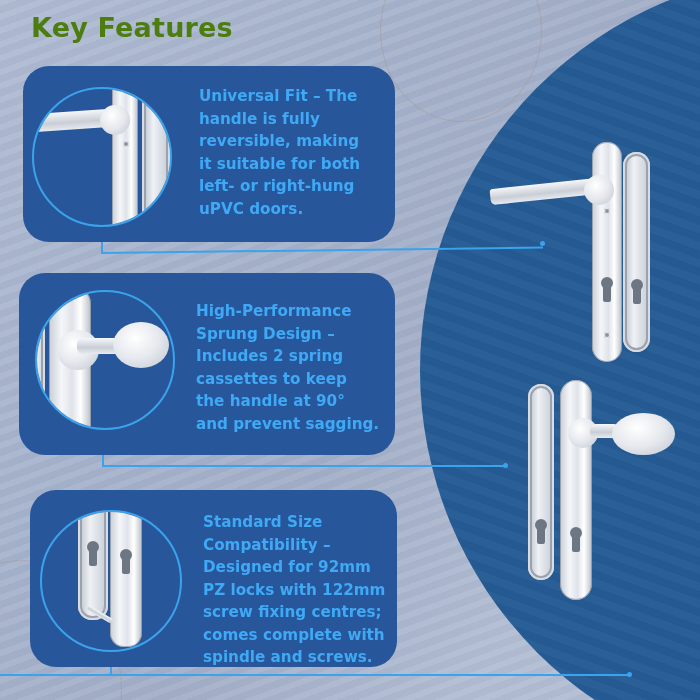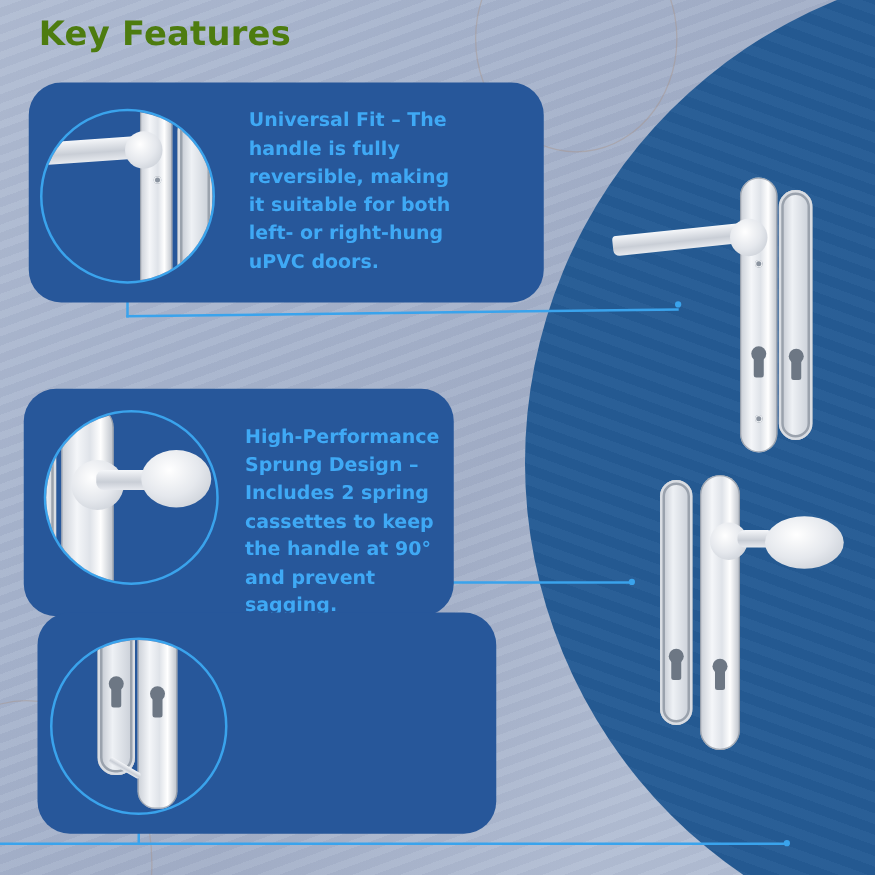--- a/index.html
+++ b/index.html
@@ -59,37 +59,37 @@
 <div class="dot" style="left:540px;top:241px;"></div>
 
 <div class="line" style="left:102px;top:440px;width:1.5px;height:26px;"></div>
 <div class="line" style="left:102px;top:465px;width:403px;height:1.5px;"></div>
 <div class="dot" style="left:503px;top:463px;"></div>
 
 <div class="line" style="left:110px;top:650px;width:1.5px;height:25px;"></div>
 <div class="line" style="left:0px;top:674px;width:630px;height:1.5px;"></div>
 <div class="dot" style="left:627px;top:672px;"></div>
 
-<div class="card" style="left:23px;top:66px;width:372px;height:176px;padding-left:40px;">
+<div class="card" style="left:23px;top:66px;width:372px;height:176px;">
   <div class="thumb" style="left:9px;top:21px;width:136px;height:136px;">
     <div class="plate" style="left:78px;top:-10px;width:26px;height:160px;border-radius:12px;"></div>
     <div class="inner-plate" style="left:108px;top:2px;width:28px;height:140px;"></div>
     <div class="lever" style="left:-4px;top:22px;width:98px;height:18px;transform:rotate(-4deg);"></div>
     <div class="knob" style="left:66px;top:16px;width:30px;height:30px;"></div>
     <div class="screw" style="left:89px;top:52px;"></div>
   </div>
   <div class="card-text" style="left:176px;top:19px;">Universal Fit – The
 handle is fully
 reversible, making
 it suitable for both
 left- or right-hung
 uPVC doors.</div>
 </div>
 
-<div class="card" style="left:19px;top:273px;width:344px;height:182px;margin-top:38px;">
+<div class="card" style="left:19px;top:273px;width:376px;height:182px;">
   <div class="thumb" style="left:16px;top:17px;width:136px;height:136px;">
     <div class="inner-plate" style="left:-6px;top:20px;width:14px;height:120px;border-radius:4px;"></div>
     <div class="plate" style="left:12px;top:-6px;width:42px;height:160px;border-radius:18px;"></div>
     <div class="knob" style="left:20px;top:38px;width:42px;height:40px;"></div>
     <div class="lever" style="left:40px;top:46px;width:50px;height:16px;border-radius:6px;"></div>
     <div class="knob" style="left:76px;top:30px;width:56px;height:46px;"></div>
   </div>
   <div class="card-text" style="left:177px;top:27px;">High-Performance
 Sprung Design –
 Includes 2 spring
@@ -101,20 +101,27 @@
 <div class="card" style="left:30px;top:490px;width:367px;height:177px;">
   <div class="thumb" style="left:10px;top:20px;width:138px;height:138px;">
     <div class="inner-plate" style="left:36px;top:-20px;width:30px;height:128px;">
       <div class="keyhole" style="left:11px;top:52px;"></div>
     </div>
     <div class="plate" style="left:68px;top:-20px;width:32px;height:155px;">
       <div class="keyhole" style="left:12px;top:60px;"></div>
     </div>
     <div class="lever" style="left:44px;top:100px;width:28px;height:5px;transform:rotate(30deg);"></div>
   </div>
+  <div class="card-text" style="left:173px;top:21px;">Standard Size
+Compatibility –
+Designed for 92mm
+PZ locks with 122mm
+screw fixing centres;
+comes complete with
+spindle and screws.</div>
 </div>
 
 <div style="position:absolute;left:0;top:0;">
   <div class="inner-plate" style="left:623px;top:152px;width:27px;height:200px;">
     <div class="keyhole" style="left:10px;top:130px;"></div>
   </div>
   <div class="plate" style="left:592px;top:142px;width:30px;height:220px;border-radius:15px;">
     <div class="keyhole" style="left:11px;top:138px;"></div>
     <div class="screw" style="left:12px;top:66px;"></div>
     <div class="screw" style="left:12px;top:190px;"></div>

